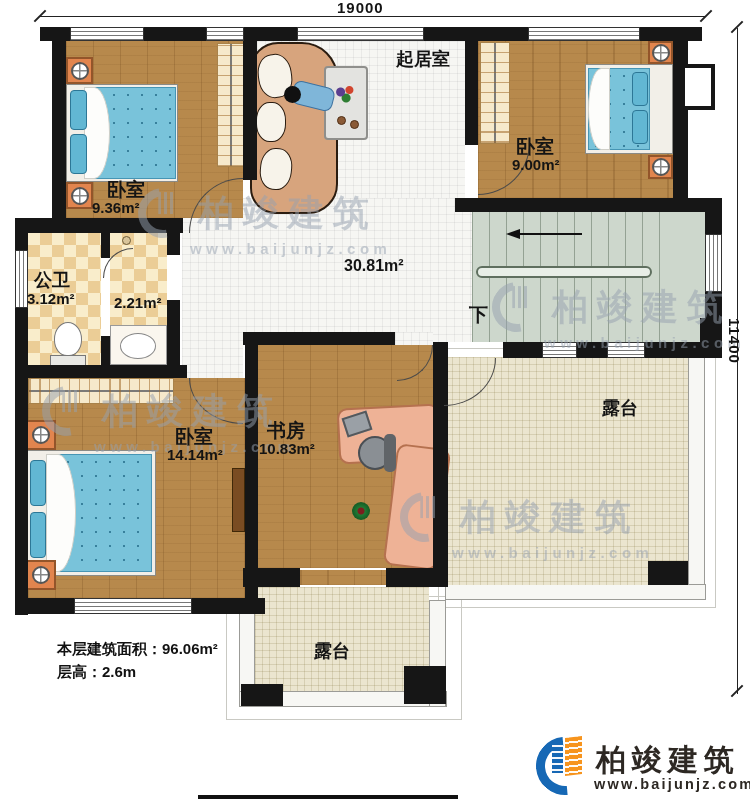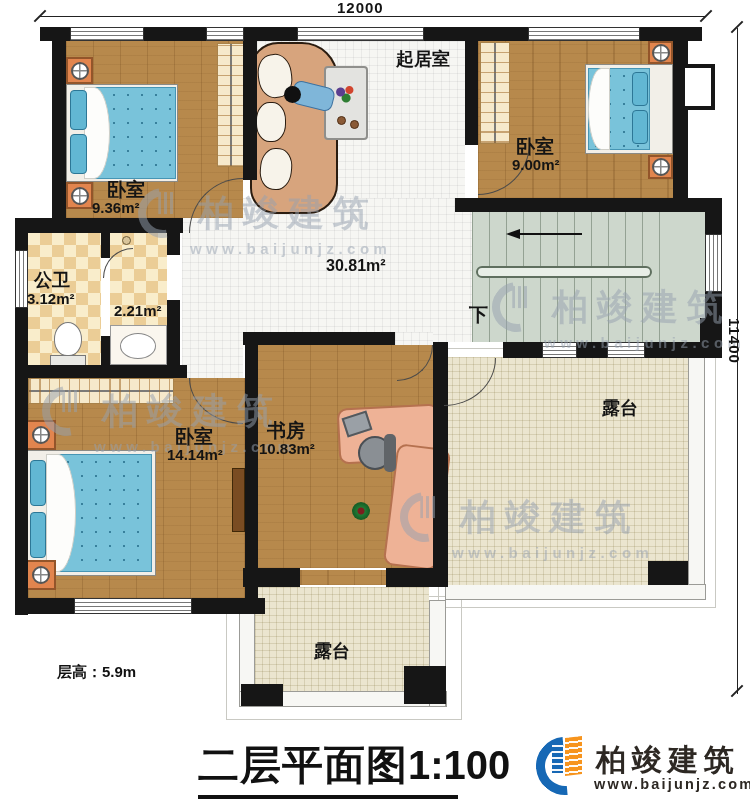--- a/index.html
+++ b/index.html
@@ -199,46 +199,47 @@
   <div class="win h" style="left:607px;top:342px;width:38px;height:16px"></div>
 
   <div class="door" style="left:189px;top:178px;width:54px;height:55px;border-top-width:1.5px;border-left-width:1.5px;border-radius:100% 0 0 0"></div>
   <div class="door" style="left:478px;top:143px;width:52px;height:52px;border-bottom-width:1.5px;border-right-width:1.5px;border-radius:0 0 100% 0"></div>
   <div class="door" style="left:103px;top:248px;width:30px;height:30px;border-top-width:1.5px;border-left-width:1.5px;border-radius:100% 0 0 0"></div>
   <div class="door" style="left:189px;top:378px;width:54px;height:46px;border-bottom-width:1.5px;border-left-width:1.5px;border-radius:0 0 0 100%"></div>
   <div class="door" style="left:397px;top:345px;width:36px;height:36px;border-bottom-width:1.5px;border-right-width:1.5px;border-radius:0 0 100% 0"></div>
   <div class="door" style="left:444px;top:358px;width:52px;height:48px;border-bottom-width:1.5px;border-right-width:1.5px;border-radius:0 0 100% 0"></div>
 
   <div class="lbl" style="left:396px;top:50px;font-size:18px">起居室</div>
-  <div class="lbl" style="left:326px;top:257px;font-size:16px">30.81m²</div>
+  <div class="lbl" style="left:344px;top:257px;font-size:16px">30.81m²</div>
   <div class="lbl" style="left:107px;top:180px;font-size:19px">卧室</div>
   <div class="lbl" style="left:92px;top:200px;font-size:15px">9.36m²</div>
   <div class="lbl" style="left:516px;top:137px;font-size:19px">卧室</div>
   <div class="lbl" style="left:512px;top:157px;font-size:15px">9.00m²</div>
   <div class="lbl" style="left:34px;top:271px;font-size:18px">公卫</div>
   <div class="lbl" style="left:27px;top:291px;font-size:15px">3.12m²</div>
-  <div class="lbl" style="left:114px;top:303px;font-size:15px">2.21m²</div>
+  <div class="lbl" style="left:114px;top:295px;font-size:15px">2.21m²</div>
   <div class="lbl" style="left:175px;top:427px;font-size:19px">卧室</div>
   <div class="lbl" style="left:167px;top:447px;font-size:15px">14.14m²</div>
   <div class="lbl" style="left:267px;top:421px;font-size:19px">书房</div>
   <div class="lbl" style="left:259px;top:441px;font-size:15px">10.83m²</div>
   <div class="lbl" style="left:602px;top:399px;font-size:18px">露台</div>
   <div class="lbl" style="left:314px;top:642px;font-size:18px">露台</div>
   <div class="lbl" style="left:469px;top:305px;font-size:19px">下</div>
 
-  <div class="dim lbl" style="left:337px;top:0px;font-size:15px;letter-spacing:1px">12000</div>
+  <div class="dim lbl" style="left:337px;top:0px;font-size:15px;letter-spacing:1px">19000</div>
   <div class="dimline" style="left:40px;top:16px;width:666px;height:0"></div>
   <div class="tick" style="left:32px;top:15px"></div>
   <div class="tick" style="left:698px;top:15px"></div>
   <div class="dimlinev" style="left:737px;top:28px;width:0;height:666px"></div>
   <div class="tick" style="left:729px;top:26px"></div>
   <div class="tick" style="left:729px;top:690px"></div>
   <div class="dim lbl" style="left:742px;top:318px;font-size:15px;letter-spacing:1px;transform:rotate(90deg);transform-origin:0 0">11400</div>
 
-  <div class="note" style="left:57px;top:663px">层高：5.9m</div>
+  <div class="note" style="left:57px;top:640px">本层建筑面积：96.06m²</div>
+  <div class="note" style="left:57px;top:663px">层高：2.6m</div>
 
   <div class="wm" style="left:138px;top:188px">
     <div class="wm-row">
         <span class="wm-glyph"></span>
         <span class="wm-name">柏竣建筑</span>
       </div>
     <div class="wm-url">www.baijunjz.com</div>
   </div>
   <div class="wm" style="left:492px;top:282px">
     <div class="wm-row">
@@ -255,24 +256,20 @@
     <div class="wm-url">www.baijunjz.com</div>
   </div>
   <div class="wm" style="left:400px;top:492px">
     <div class="wm-row">
         <span class="wm-glyph"></span>
         <span class="wm-name">柏竣建筑</span>
       </div>
     <div class="wm-url">www.baijunjz.com</div>
   </div>
 
-  <div class="title-row" style="left:198px;top:738px">
-    <span class="title-main">二层平面图</span>
-      <span class="title-scale">1:100</span>
-  </div>
   <div style="left:198px;top:795px;width:260px;height:3.5px;background:#111;z-index:55"></div>
 
   <div style="left:536px;top:737px;width:56px;height:58px;z-index:55">
     <div class="logo-swoosh"></div>
     <div class="logo-b1"></div>
     <div class="logo-b2"></div>
   </div>
   <div class="brand-name" style="left:596px;top:740px">柏竣建筑</div>
   <div class="brand-url" style="left:594px;top:776px">www.baijunjz.com</div>
 

